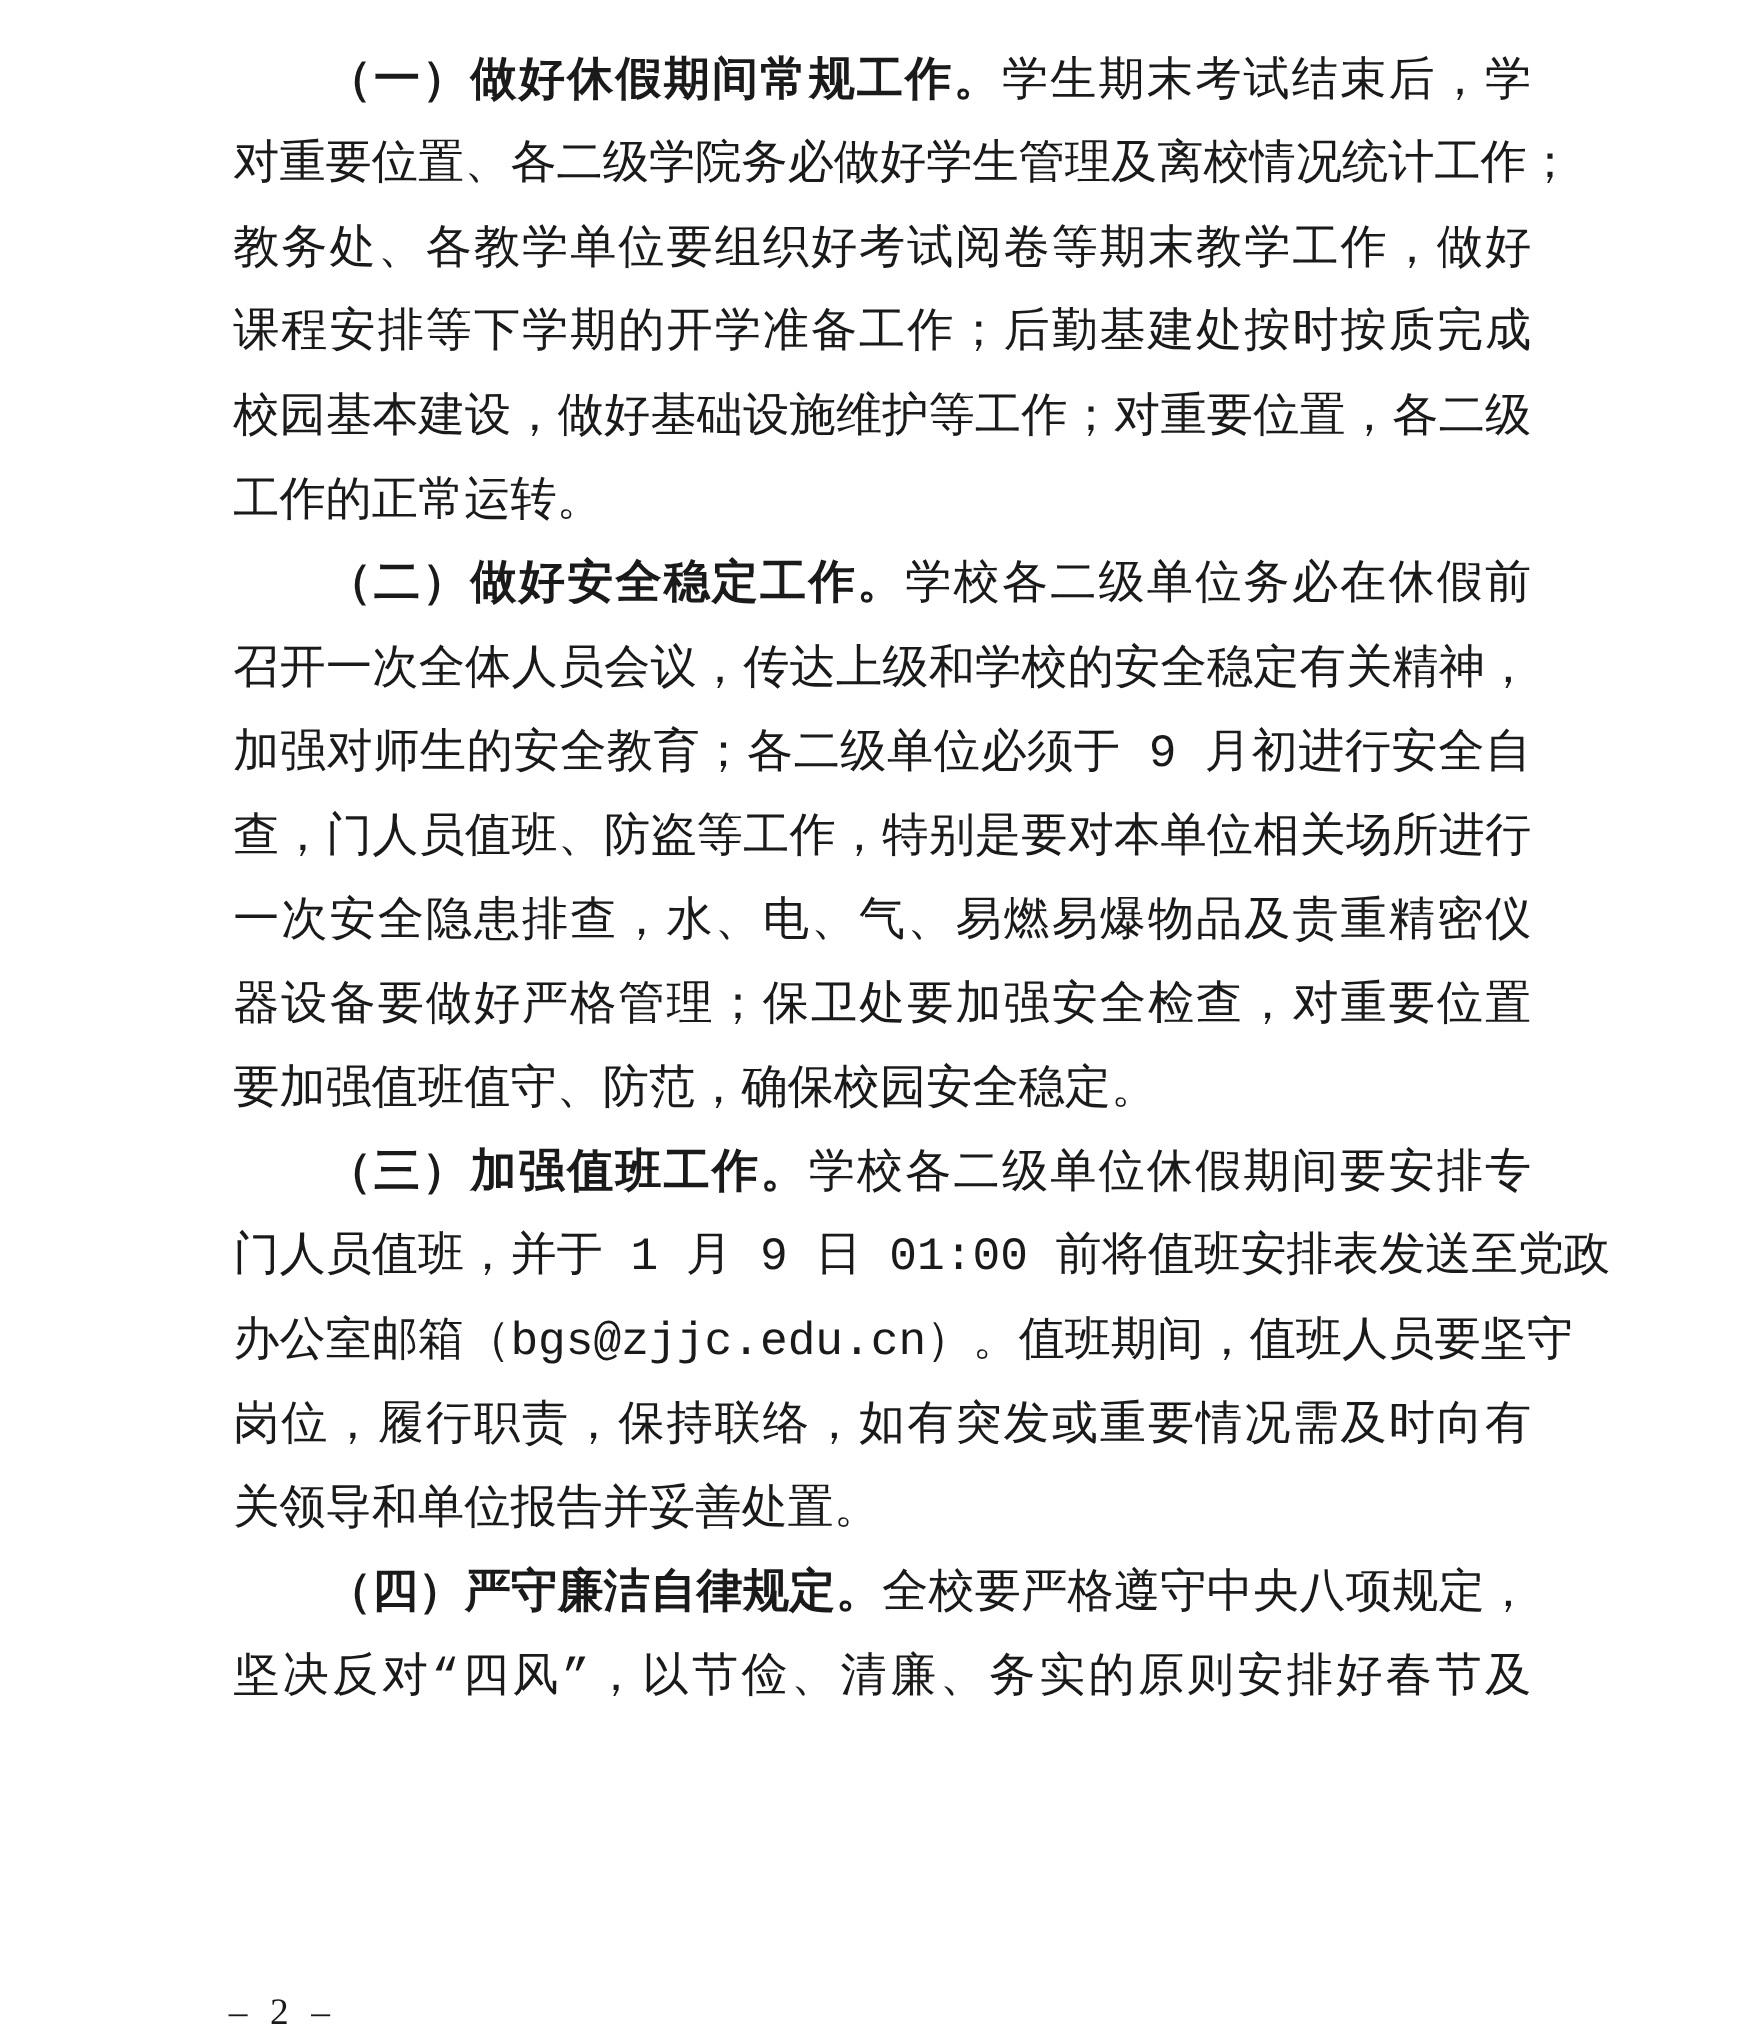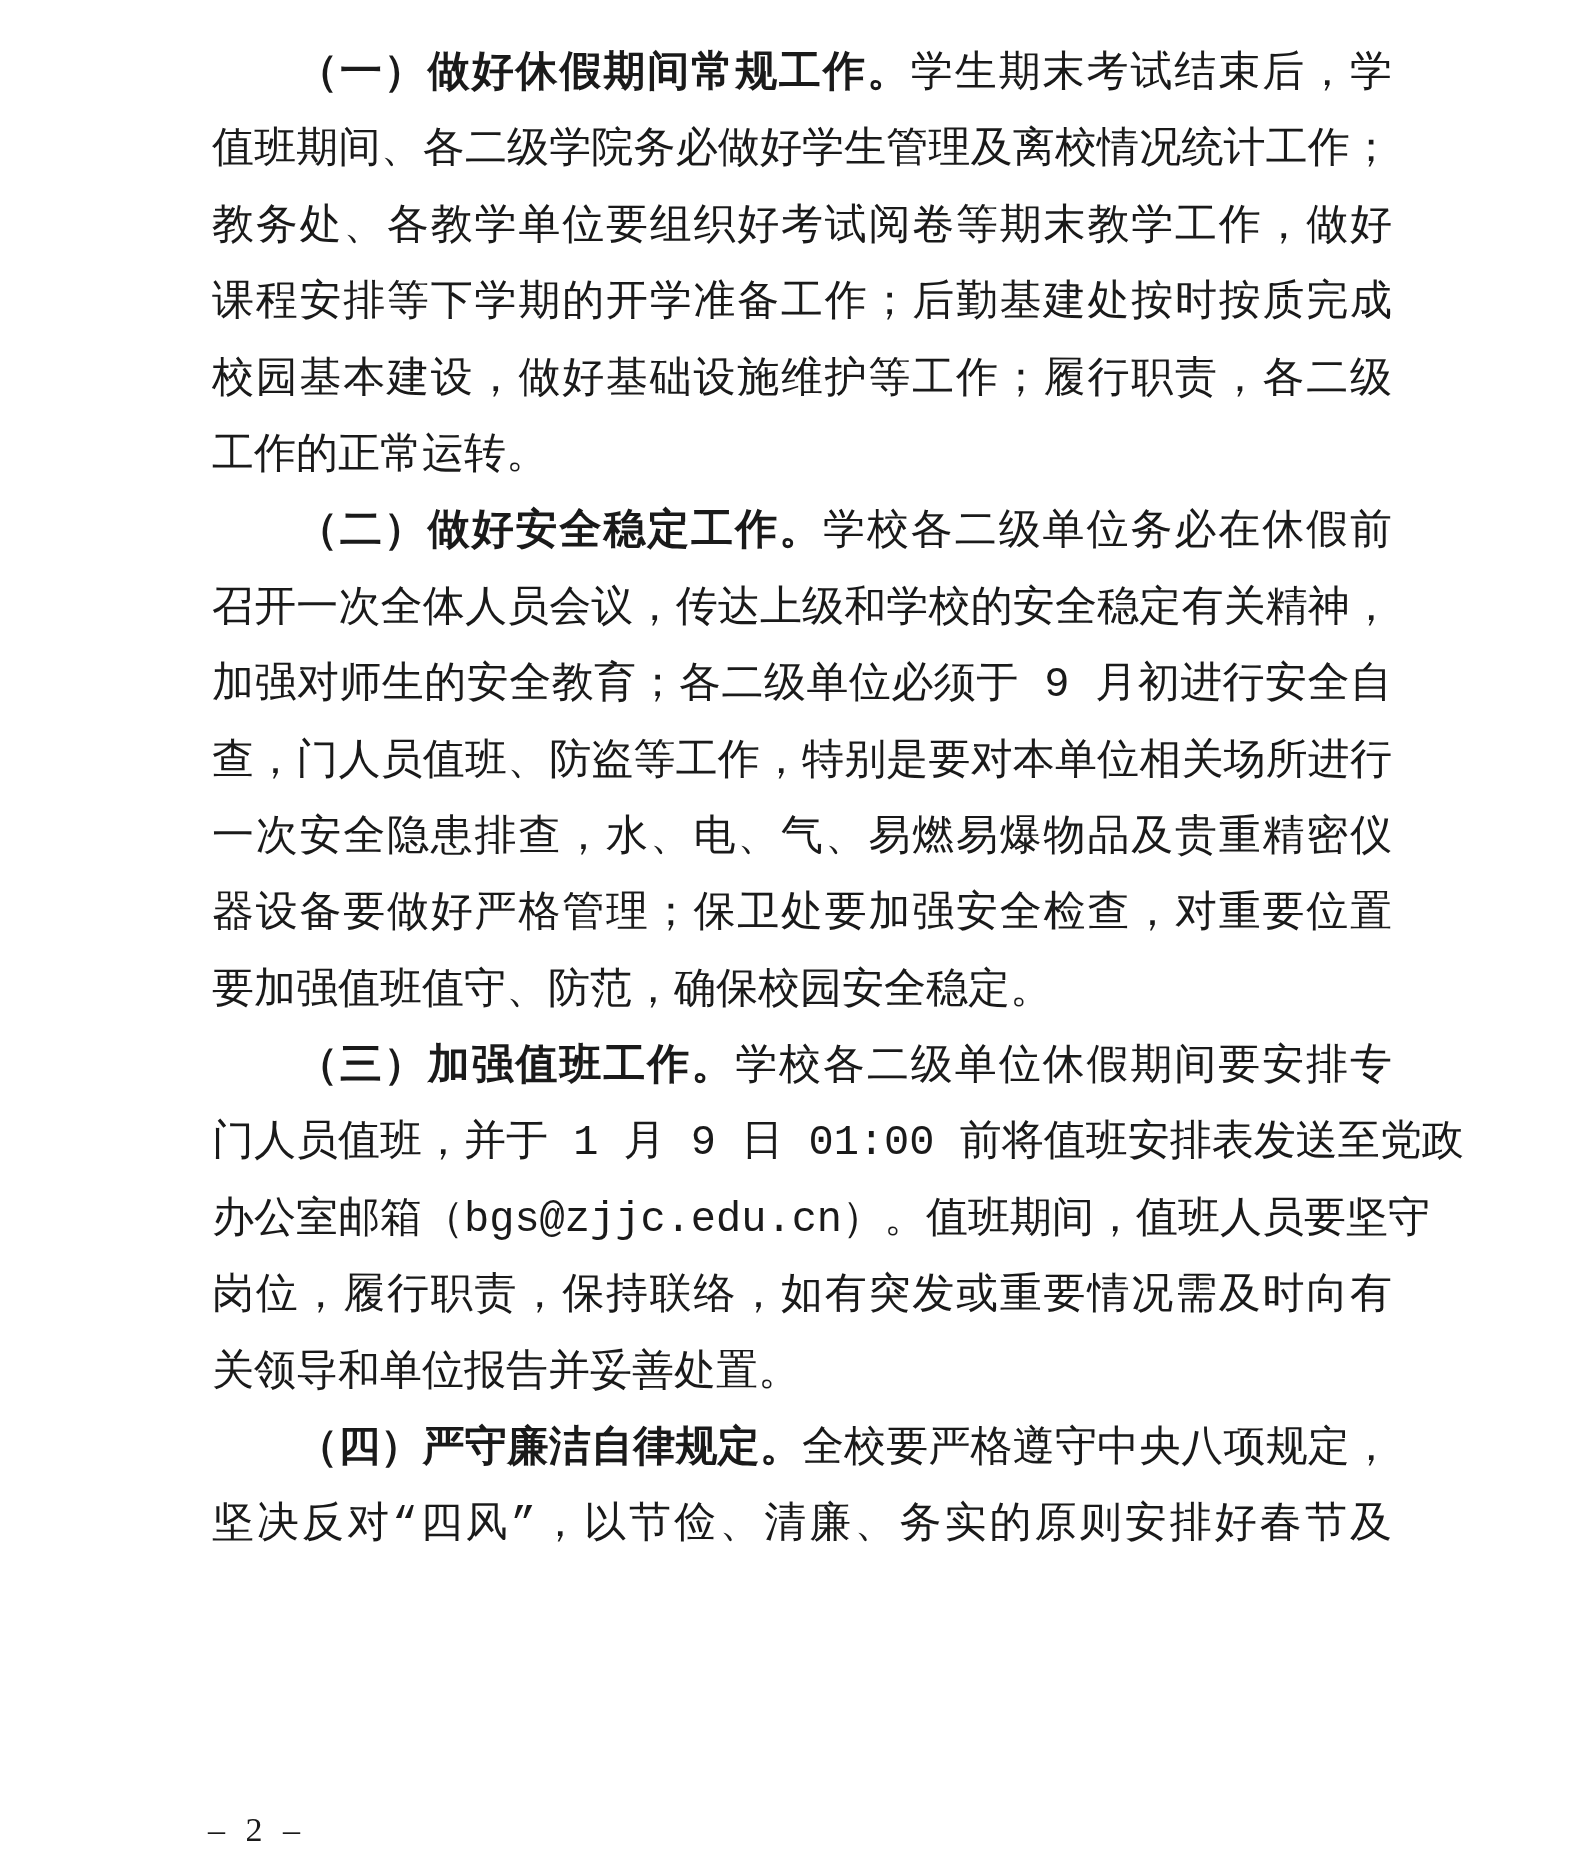--- a/index.html
+++ b/index.html
@@ -57,24 +57,24 @@
     color: #1a1a1a;
     letter-spacing: 6px;
   }
 </style>
 </head>
 <body>
 
 <div class="page">
   <div class="doc-body" id="doc-lines">
       <div class="line indent"><b>（一）做好休假期间常规工作。</b>学生期末考试结束后，学</div>
-      <div class="line">值班期间、各二级学院务必做好学生管理及离校情况统计工作；</div>
+      <div class="line">对重要位置、各二级学院务必做好学生管理及离校情况统计工作；</div>
       <div class="line">教务处、各教学单位要组织好考试阅卷等期末教学工作，做好</div>
       <div class="line">课程安排等下学期的开学准备工作；后勤基建处按时按质完成</div>
-      <div class="line">校园基本建设，做好基础设施维护等工作；履行职责，各二级</div>
+      <div class="line">校园基本建设，做好基础设施维护等工作；对重要位置，各二级</div>
       <div class="line end">工作的正常运转。</div>
       <div class="line indent"><b>（二）做好安全稳定工作。</b>学校各二级单位务必在休假前</div>
       <div class="line">召开一次全体人员会议，传达上级和学校的安全稳定有关精神，</div>
       <div class="line">加强对师生的安全教育；各二级单位必须于 9 月初进行安全自</div>
       <div class="line">查，门人员值班、防盗等工作，特别是要对本单位相关场所进行</div>
       <div class="line">一次安全隐患排查，水、电、气、易燃易爆物品及贵重精密仪</div>
       <div class="line">器设备要做好严格管理；保卫处要加强安全检查，对重要位置</div>
       <div class="line end">要加强值班值守、防范，确保校园安全稳定。</div>
       <div class="line indent"><b>（三）加强值班工作。</b>学校各二级单位休假期间要安排专</div>
       <div class="line">门人员值班，并于 1 月 9 日 01:00 前将值班安排表发送至党政</div>

